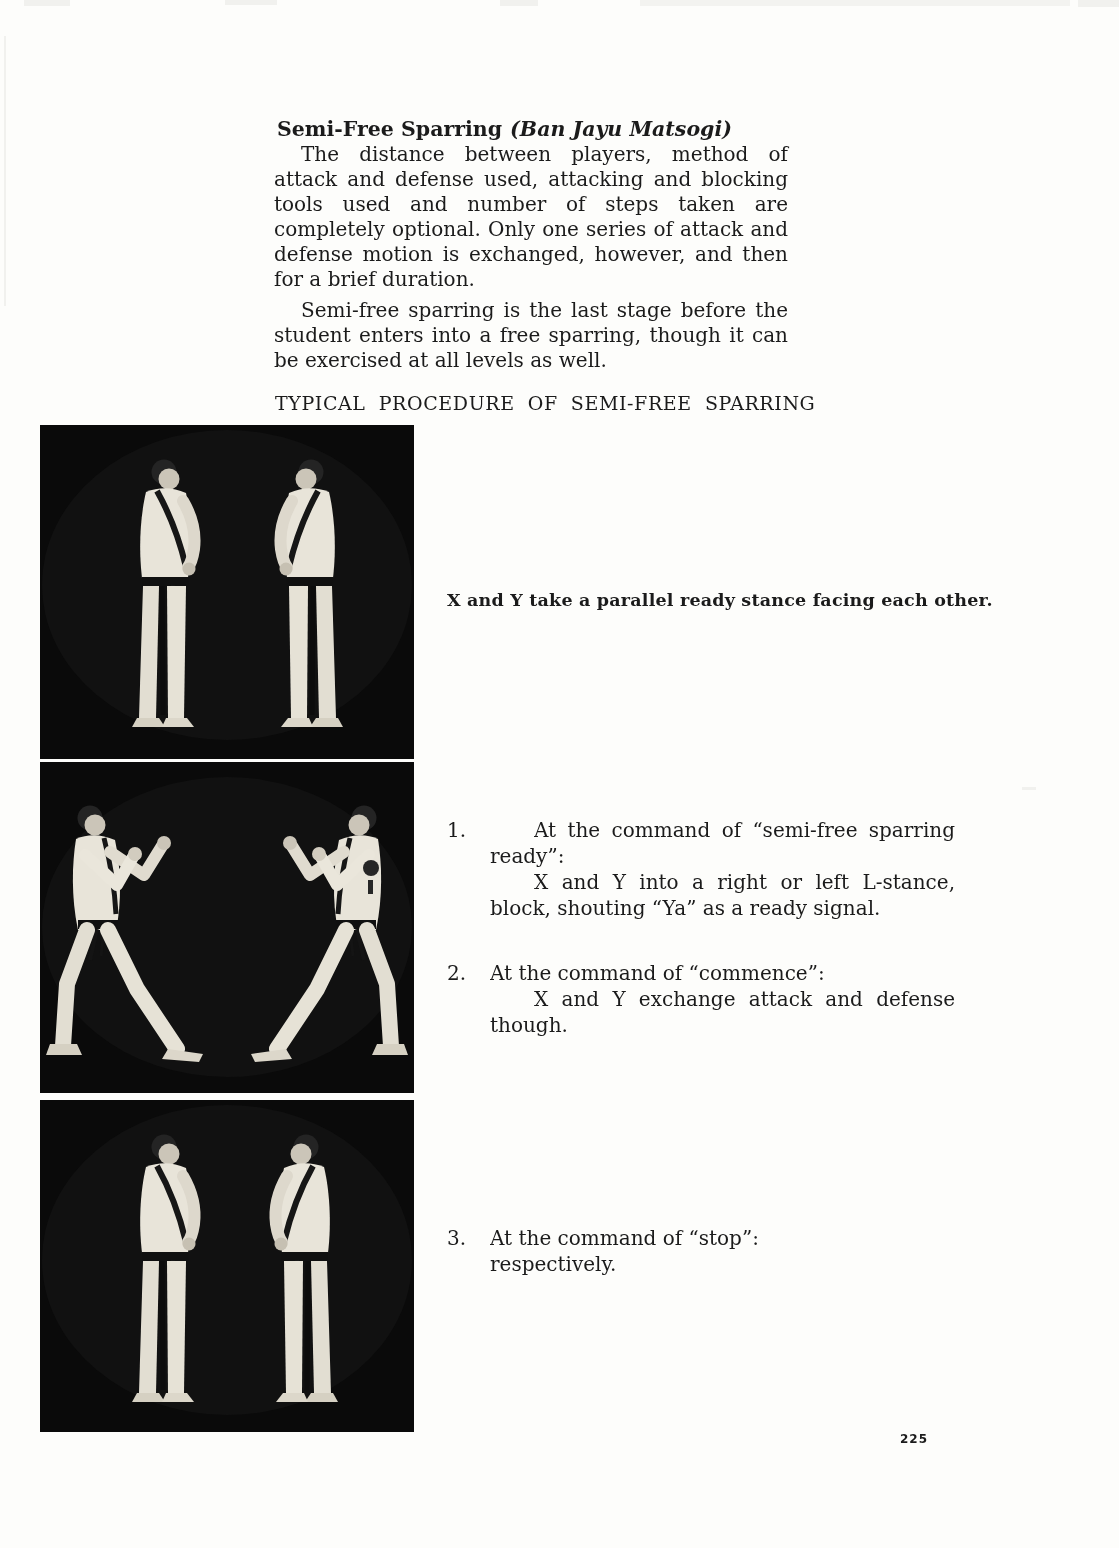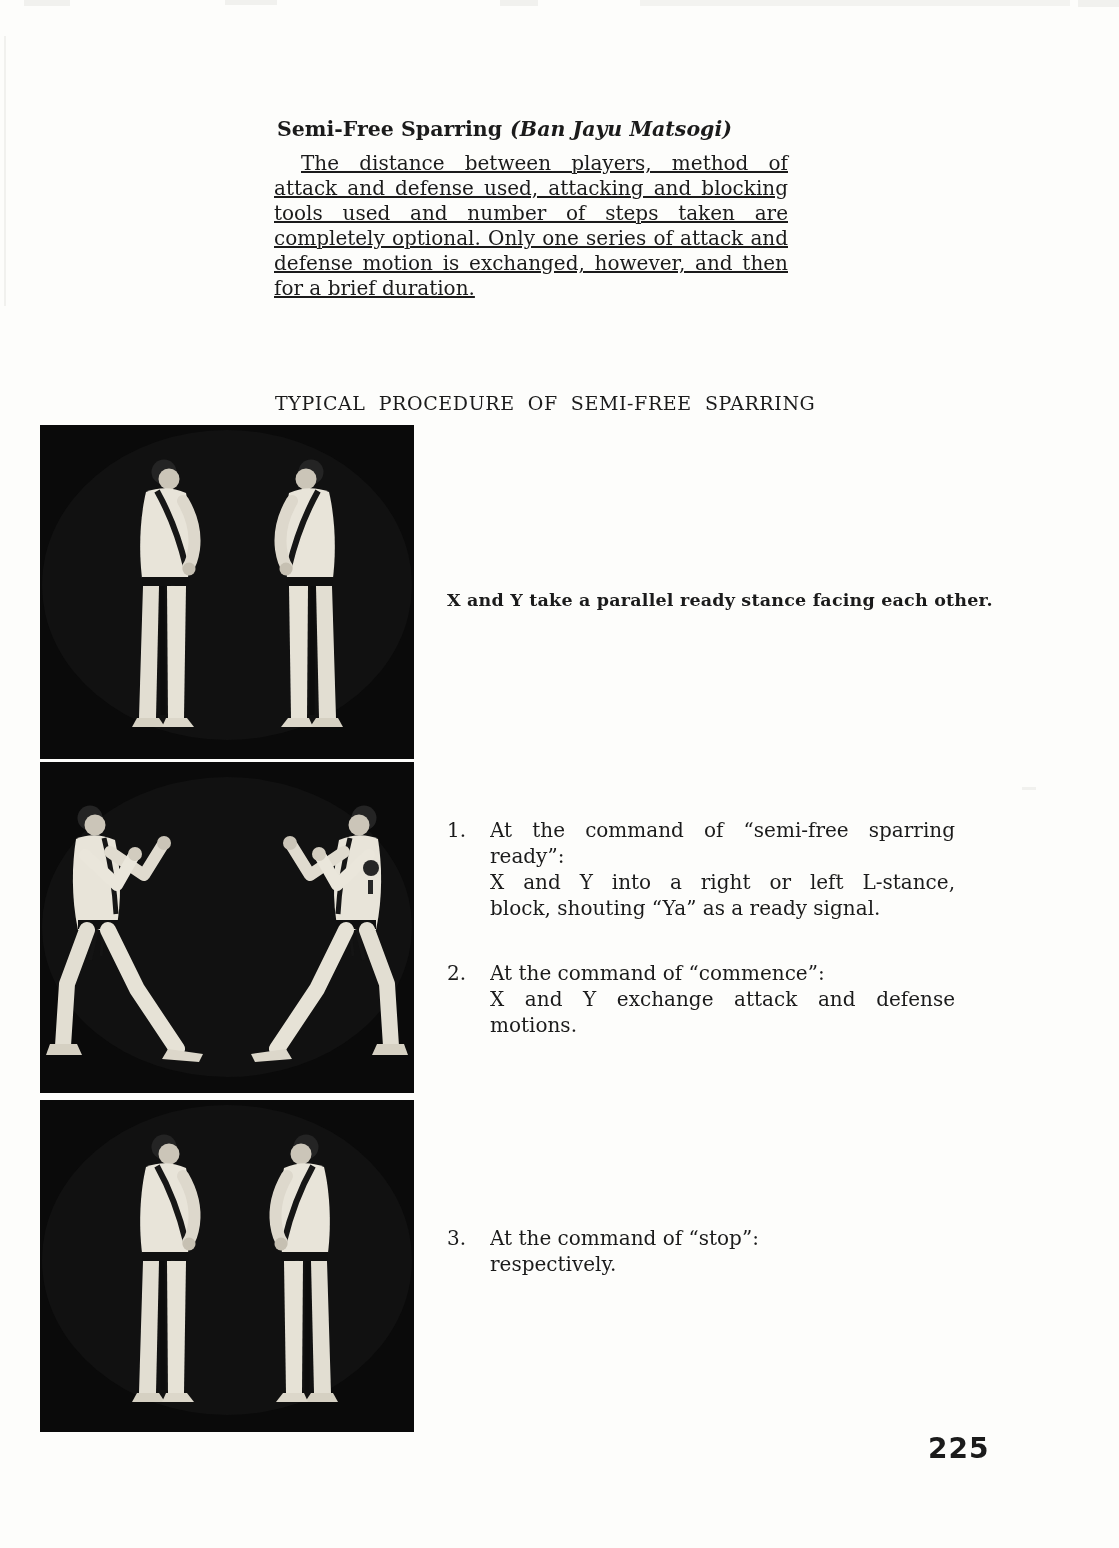--- a/index.html
+++ b/index.html
@@ -6,55 +6,56 @@
   .page{
     position:relative;width:1119px;height:1548px;
     background:#fdfdfb;color:#1b1b1b;
     font-family:"DejaVu Serif", serif;
     overflow:hidden;
   }
   .artifact{position:absolute;background:#f1f1ee;}
   .title{position:absolute;left:277px;top:117px;font-size:20.5px;font-weight:bold;white-space:nowrap;}
   .title .it{font-style:italic;margin-left:8px;text-align:right;}
   .para{position:absolute;left:274px;width:514px;font-size:20px;line-height:25px;text-align:justify;text-indent:27px;}
-  #para1{top:151px;text-decoration:underline;}
+  #para1{top:142px;}
   #para2{top:298px;}
   .heading{position:absolute;left:275px;top:392px;font-size:19px;letter-spacing:0.6px;word-spacing:6.5px;white-space:nowrap;}
   .photo{position:absolute;left:40px;width:374px;background:#0a0a0a;}
   #photo1{top:425px;height:334px;}
   #photo2{top:762px;height:331px;}
   #photo3{top:1100px;height:332px;}
   .photo svg{display:block;width:100%;height:100%;}
   .caption{position:absolute;left:447px;top:590px;font-size:17.5px;font-weight:bold;white-space:nowrap;letter-spacing:0.2px;}
   .item{position:absolute;left:447px;width:508px;display:flex;}
   #item1{top:817px;}
   #item2{top:960px;}
   #item3{top:1225px;}
   .num{flex:0 0 43px;width:43px;font-size:20px;line-height:26px;}
   .itext{flex:1;min-width:0;}
   .ln{font-size:20px;line-height:26px;height:26px;overflow:hidden;}
-  .ln.j{text-align:justify;text-align-last:justify;}
-  .folio{position:absolute;left:928px;top:1432px;font-family:"DejaVu Sans", sans-serif;font-weight:bold;font-size:28px;letter-spacing:1px;}
+  .ln.j{text-align:justify;text-align-last:justify;margin-left:44px;}
+  .folio{position:absolute;left:900px;top:1432px;font-family:"DejaVu Sans", sans-serif;font-weight:bold;font-size:12px;letter-spacing:1px;}
 </style>
 </head>
 <body>
 
 <div class="page">
 
   <div class="artifact" style="left:24px;top:0;width:46px;height:6px;"></div>
   <div class="artifact" style="left:225px;top:0;width:52px;height:5px;"></div>
   <div class="artifact" style="left:500px;top:0;width:38px;height:6px;"></div>
   <div class="artifact" style="left:640px;top:0;width:430px;height:6px;background:#f3f3f0;"></div>
   <div class="artifact" style="left:1078px;top:0;width:41px;height:7px;"></div>
   <div class="artifact" style="left:4px;top:36px;width:2px;height:270px;"></div>
   <div class="artifact" style="left:1022px;top:787px;width:14px;height:3px;"></div>
 
   <div class="title"><span>Semi-Free Sparring</span><span class="it">(Ban Jayu Matsogi)</span></div>
 
   <div class="para" id="para1">The distance between players, method of attack and defense used, attacking and blocking tools used and number of steps taken are completely optional. Only one series of attack and defense motion is exchanged, however, and then for a brief duration.</div>
+  <div class="para" id="para2">Semi-free sparring is the last stage before the student enters into a free sparring, though it can be exercised at all levels as well.</div>
 
   <div class="heading">TYPICAL PROCEDURE OF SEMI-FREE SPARRING</div>
 
   <div class="photo" id="photo1">
     <svg viewBox="0 0 374 334">
       <rect width="374" height="334" fill="#0a0a0a"></rect>
       <ellipse cx="187" cy="160" rx="185" ry="155" fill="#111111"></ellipse>
       <g id="rs1">
         <circle cx="124" cy="47" r="12.5" fill="#242424"></circle>
         <circle cx="129" cy="54" r="10.5" fill="#cbc5b8"></circle>
@@ -134,21 +135,21 @@
       <div class="ln j">X and Y into a right or left L-stance,</div>
       <div class="ln">block, shouting “Ya” as a ready signal.</div>
     </div>
   </div>
 
   <div class="item" id="item2">
     <div class="num">2.</div>
     <div class="itext">
       <div class="ln">At the command of “commence”:</div>
       <div class="ln j">X and Y exchange attack and defense</div>
-      <div class="ln">motions.</div>
+      <div class="ln">though.</div>
     </div>
   </div>
 
   <div class="item" id="item3">
     <div class="num">3.</div>
     <div class="itext">
       <div class="ln">At the command of “stop”:</div>
       <div class="ln">respectively.</div>
     </div>
   </div>

